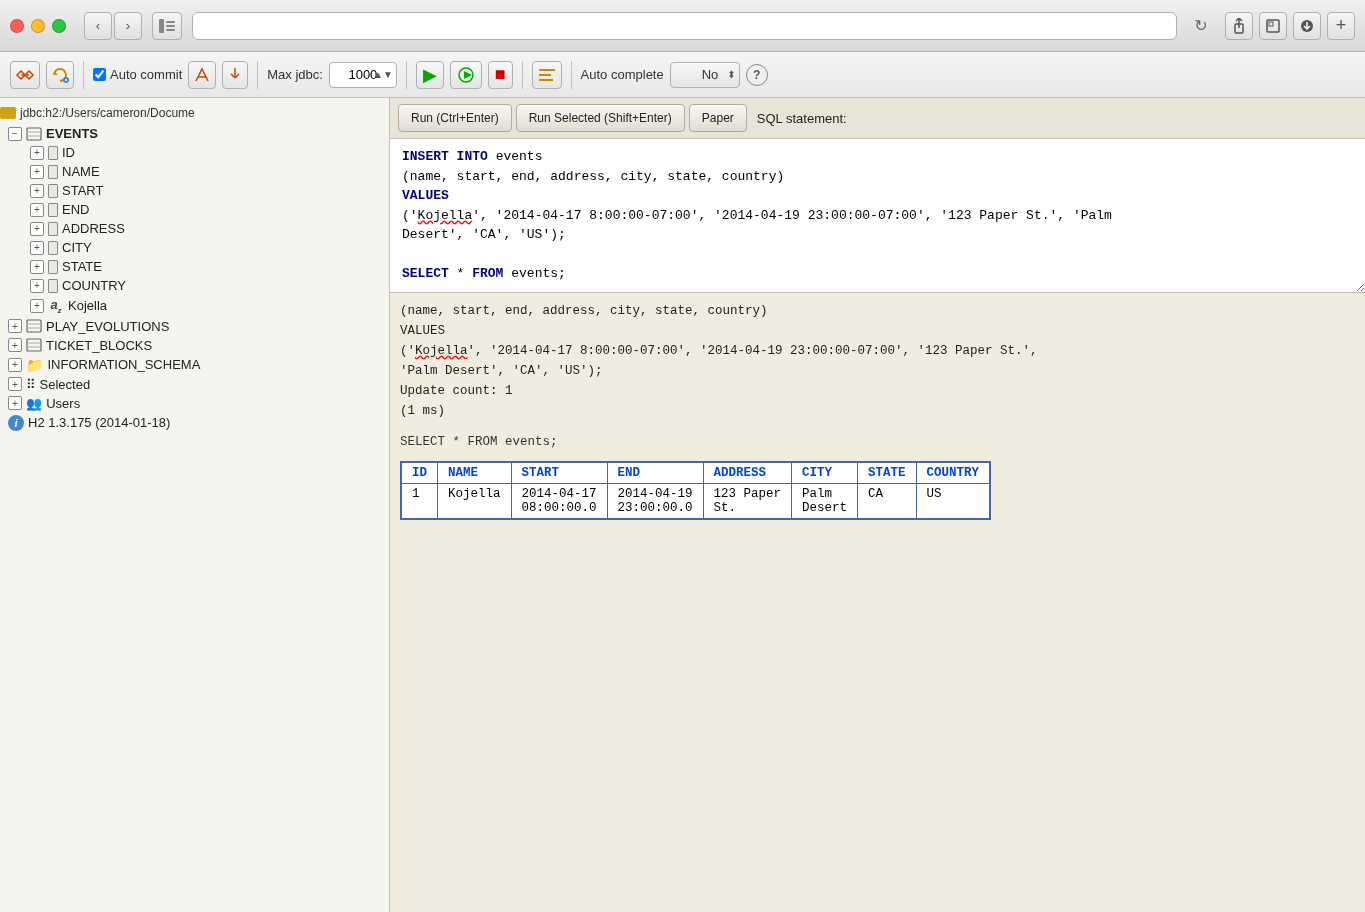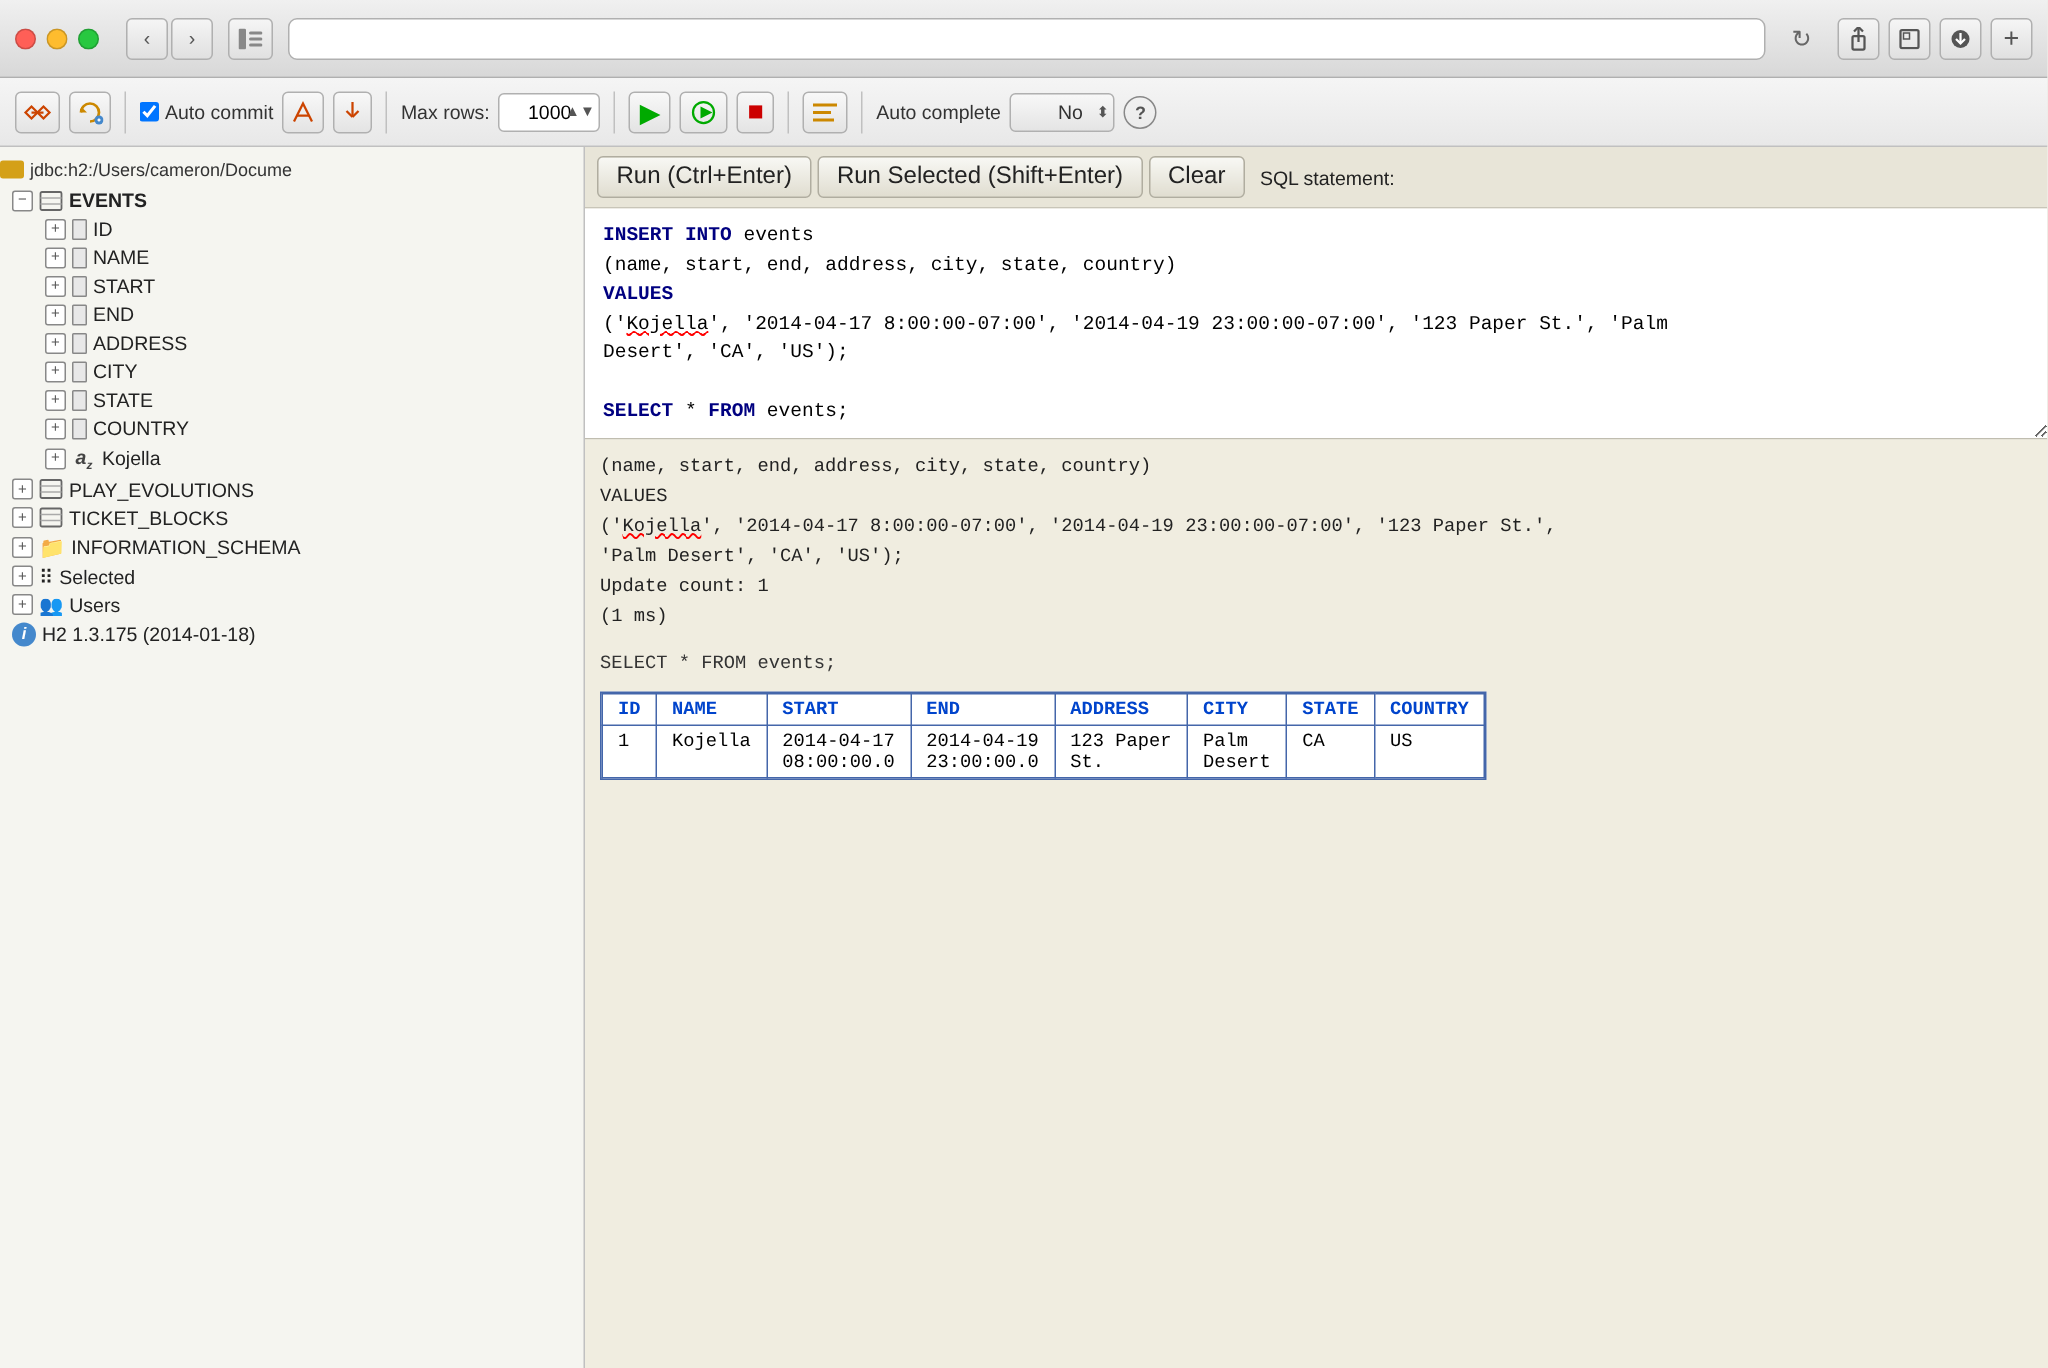--- a/index.html
+++ b/index.html
@@ -271,21 +271,21 @@
       gap: 4px;
       background: #e8e5d8;
       border-bottom: 1px solid #c8c5b8;
       flex-shrink: 0;
     }
     .sql-btn {
       height: 28px;
       background: linear-gradient(to bottom, #f8f8f4, #e0ddd0);
       border: 1px solid #b0ada0;
       border-radius: 4px;
-      font-size: 16px;
+      font-size: 12px;
       color: #222;
       padding: 0 12px;
       cursor: pointer;
       white-space: nowrap;
     }
     .sql-label {
       font-size: 13px;
       color: #222;
       margin-left: 6px;
     }
@@ -445,21 +445,21 @@
     </svg>
   </div>
   <div class="toolbar-btn icon-only">
     <svg width="16" height="18" viewBox="0 0 16 18">
       <line x1="8" y1="2" x2="8" y2="12" stroke="#cc4400" stroke-width="1.5"></line>
       <line x1="4" y1="8" x2="8" y2="12" stroke="#cc4400" stroke-width="1.5"></line>
       <line x1="12" y1="8" x2="8" y2="12" stroke="#cc4400" stroke-width="1.5"></line>
     </svg>
   </div>
   <div class="toolbar-sep"></div>
-  <span class="toolbar-label">Max rows:</span>
+  <span class="toolbar-label">Max jdbc:</span>
   <div class="select-wrap">
     <input type="text" class="toolbar-input" value="1000" style="">
     <span class="select-arrow">▲▼</span>
   </div>
   <div class="toolbar-sep"></div>
   <div class="toolbar-btn">
     <span class="play-btn">▶</span>
   </div>
   <div class="toolbar-btn">
     <svg width="18" height="18" viewBox="0 0 18 18">
@@ -602,21 +602,21 @@
       <span class="info-icon">i</span>
       <span>H2 1.3.175 (2014-01-18)</span>
     </div>
   </div>
 
   <div class="content">
 
     <div class="sql-toolbar">
       <button class="sql-btn">Run (Ctrl+Enter)</button>
       <button class="sql-btn">Run Selected (Shift+Enter)</button>
-      <button class="sql-btn">Clear</button>
+      <button class="sql-btn">Paper</button>
       <span class="sql-label">SQL statement:</span>
     </div>
 
     <div class="sql-editor" contenteditable="true" style=""><span class="keyword">INSERT INTO</span> events
 (name, start, end, address, city, state, country)
 <span class="keyword">VALUES</span>
 ('<span class="misspell">Kojella</span>', '2014-04-17 8:00:00-07:00', '2014-04-19 23:00:00-07:00', '123 Paper St.', 'Palm
 Desert', 'CA', 'US');
 
 <span class="keyword">SELECT</span> * <span class="keyword">FROM</span> events;</div>

